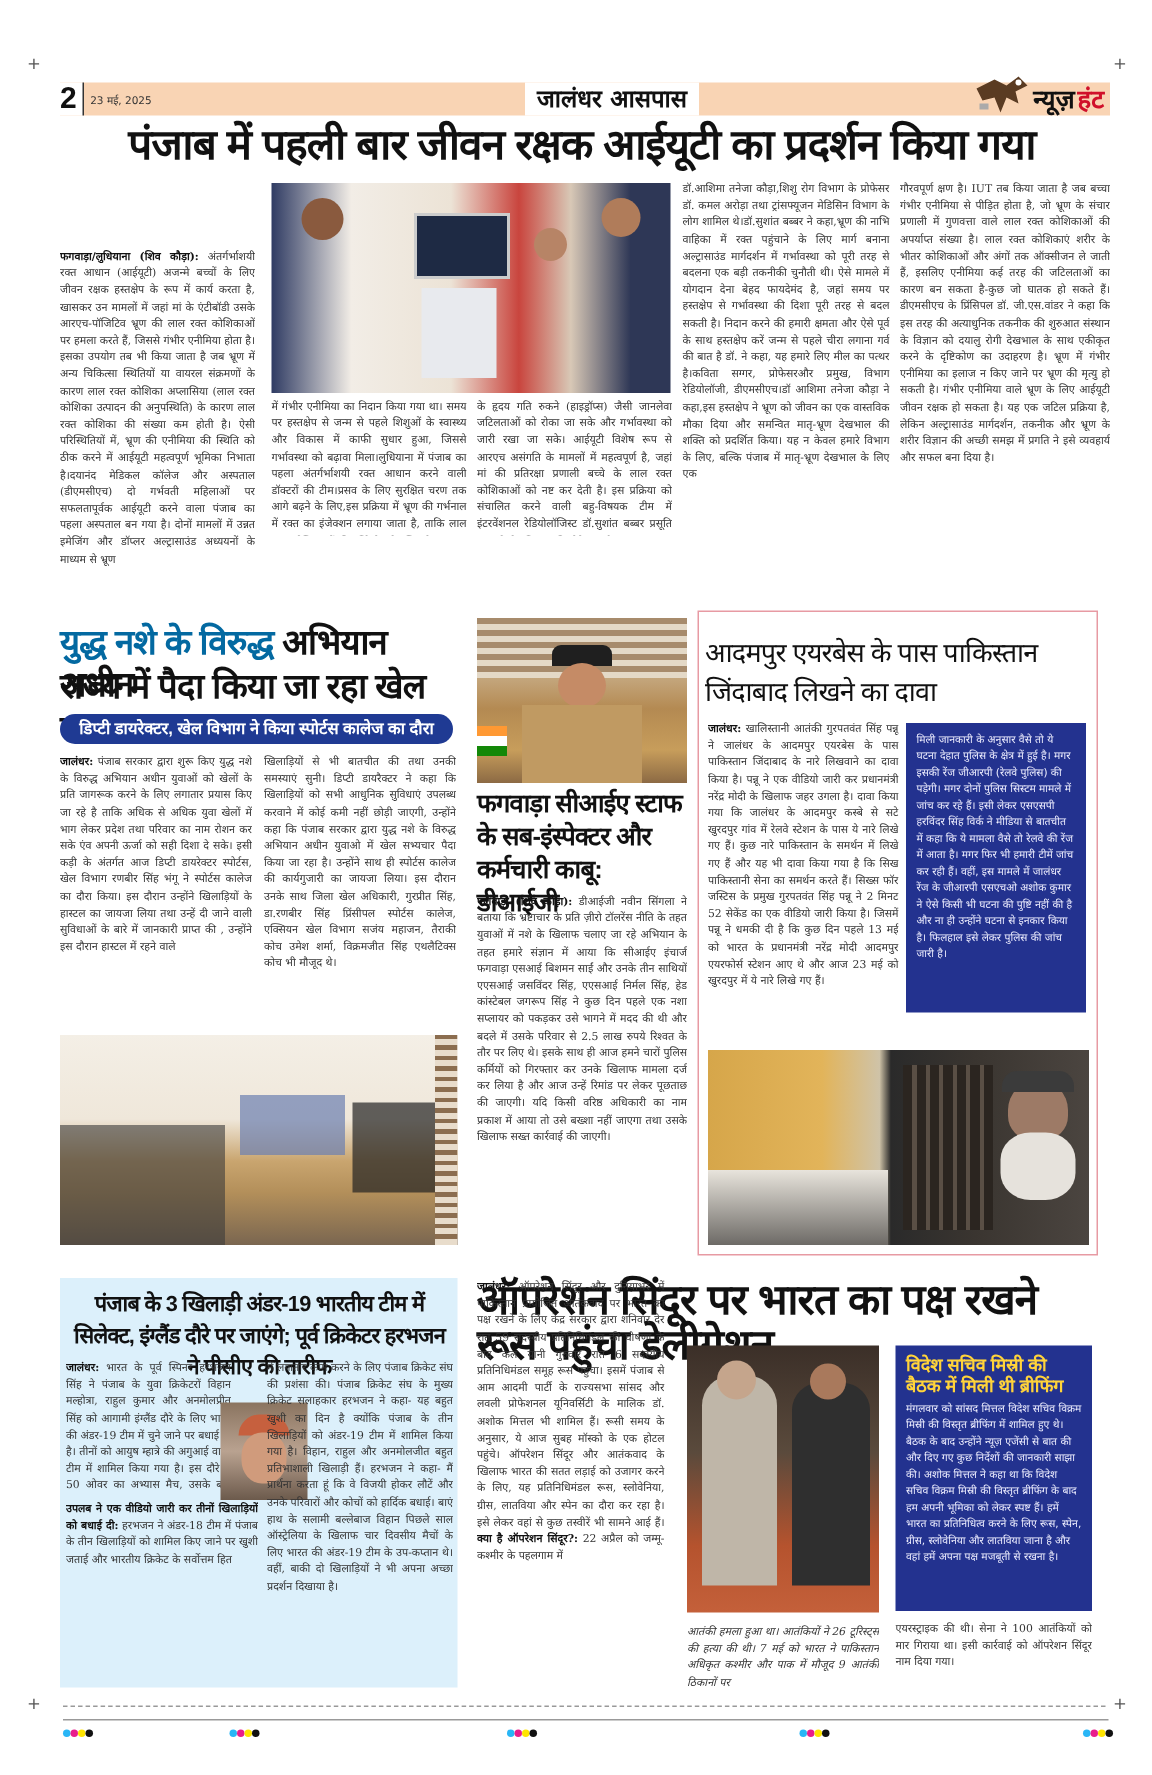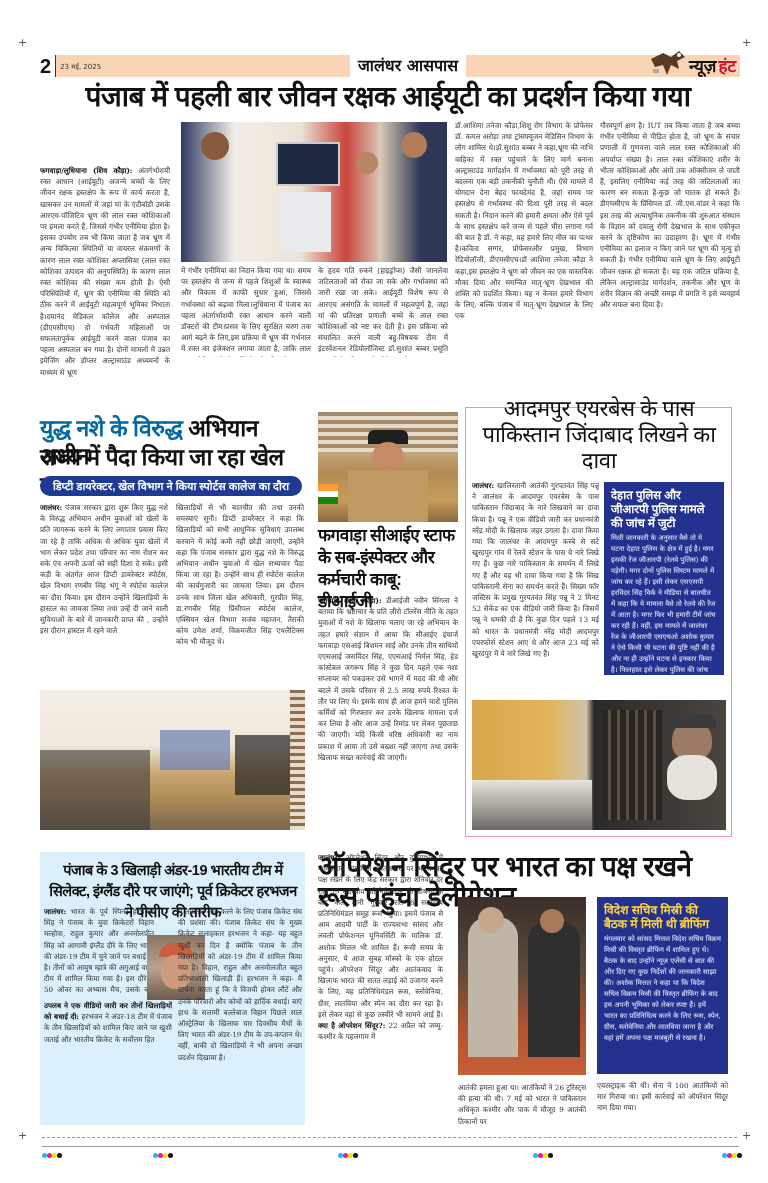--- a/index.html
+++ b/index.html
@@ -93,27 +93,26 @@
   <div style="position:absolute;left:30px;top:58px;width:80px;height:52px;background:#c09a62;"></div>
   <div style="position:absolute;left:0;top:72px;width:20px;height:20px;background:linear-gradient(180deg,#ff9933 33%,#fff 33% 66%,#138808 66%);"></div>
 </div>
 <div class="abs headline" style="left:318px;top:525px;width:140px;font-size:17px;line-height:22px;">फगवाड़ा सीआईए स्टाफ के सब-इंस्पेक्टर और कर्मचारी काबू: डीआईजी</div>
 <div class="col" style="left:318px;top:595px;width:140px;height:234px;">
   <b>फगवाड़ा (शिव कौड़ा):</b>
   <span>डीआईजी नवीन सिंगला ने बताया कि भ्रष्टाचार के प्रति ज़ीरो टॉलरेंस नीति के तहत युवाओं में नशे के खिलाफ चलाए जा रहे अभियान के तहत हमारे संज्ञान में आया कि सीआईए इंचार्ज फगवाड़ा एसआई बिशमन साईं और उनके तीन साथियों एएसआई जसविंदर सिंह, एएसआई निर्मल सिंह, हेड कांस्टेबल जगरूप सिंह ने कुछ दिन पहले एक नशा सप्लायर को पकड़कर उसे भागने में मदद की थी और बदले में उसके परिवार से 2.5 लाख रुपये रिश्वत के तौर पर लिए थे। इसके साथ ही आज हमने चारों पुलिस कर्मियों को गिरफ्तार कर उनके खिलाफ मामला दर्ज कर लिया है और आज उन्हें रिमांड पर लेकर पूछताछ की जाएगी। यदि किसी वरिष्ठ अधिकारी का नाम प्रकाश में आया तो उसे बख्शा नहीं जाएगा तथा उसके खिलाफ सख्त कार्रवाई की जाएगी।</span>
 </div>
 
 <div class="pink-frame" style="left:465px;top:407px;width:265px;height:428px;"></div>
-<div class="abs headline" style="left:470px;top:396px;width:258px;font-size:22px;line-height:26px;text-align:center;font-weight:normal;">आदमपुर एयरबेस के पास पाकिस्तान जिंदाबाद लिखने का दावा</div>
+<div class="abs headline" style="left:470px;top:422px;width:258px;font-size:18px;line-height:26px;text-align:left;font-weight:normal;">आदमपुर एयरबेस के पास पाकिस्तान जिंदाबाद लिखने का दावा</div>
 <div class="col" style="left:472px;top:480px;width:127px;height:195px;">
   <b>जालंधर:</b>
   <span>खालिस्तानी आतंकी गुरपतवंत सिंह पन्नू ने जालंधर के आदमपुर एयरबेस के पास पाकिस्तान जिंदाबाद के नारे लिखवाने का दावा किया है। पन्नू ने एक वीडियो जारी कर प्रधानमंत्री नरेंद्र मोदी के खिलाफ जहर उगला है। दावा किया गया कि जालंधर के आदमपुर कस्बे से सटे खुरदपुर गांव में रेलवे स्टेशन के पास ये नारे लिखे गए हैं। कुछ नारे पाकिस्तान के समर्थन में लिखे गए हैं और यह भी दावा किया गया है कि सिख पाकिस्तानी सेना का समर्थन करते हैं। सिख्स फॉर जस्टिस के प्रमुख गुरपतवंत सिंह पन्नू ने 2 मिनट 52 सेकेंड का एक वीडियो जारी किया है। जिसमें पन्नू ने धमकी दी है कि कुछ दिन पहले 13 मई को भारत के प्रधानमंत्री नरेंद्र मोदी आदमपुर एयरफोर्स स्टेशन आए थे और आज 23 मई को खुरदपुर में ये नारे लिखे गए हैं।</span>
 </div>
 <div class="box-blue" style="left:604px;top:482px;width:120px;height:193px;">
-  <div class="t" style="font-size:11.5px;line-height:14px;margin-bottom:3px;">देहात पुलिस और जीआरपी पुलिस मामले की जांच में जुटी</div>
   <div class="b">मिली जानकारी के अनुसार वैसे तो ये घटना देहात पुलिस के क्षेत्र में हुई है। मगर इसकी रेंज जीआरपी (रेलवे पुलिस) की पड़ेगी। मगर दोनों पुलिस सिस्टम मामले में जांच कर रहे हैं। इसी लेकर एसएसपी हरविंदर सिंह विर्क ने मीडिया से बातचीत में कहा कि ये मामला वैसे तो रेलवे की रेंज में आता है। मगर फिर भी हमारी टीमें जांच कर रही हैं। वहीं, इस मामले में जालंधर रेंज के जीआरपी एसएचओ अशोक कुमार ने ऐसे किसी भी घटना की पुष्टि नहीं की है और ना ही उन्होंने घटना से इनकार किया है। फिलहाल इसे लेकर पुलिस की जांच जारी है।</div>
 </div>
 <div class="photo" style="left:472px;top:700px;width:254px;height:130px;background:linear-gradient(90deg,#d6a64a 0%,#e2b45a 30%,#cfc3a8 45%,#2a2a2a 48%,#3a3530 70%,#4b4540 100%);">
   <div style="position:absolute;left:0;top:80px;width:120px;height:50px;background:linear-gradient(180deg,#e8e4dc,#6d6a66);"></div>
   <div style="position:absolute;left:130px;top:10px;width:60px;height:110px;background:repeating-linear-gradient(90deg,#2b2520 0 6px,#5a4f45 6px 9px);"></div>
   <div style="position:absolute;left:200px;top:20px;width:40px;height:40px;border-radius:50% 50% 40% 40%;background:#9d7a66;"></div>
   <div style="position:absolute;left:195px;top:55px;width:50px;height:45px;border-radius:40%;background:#e6e2dc;"></div>
   <div style="position:absolute;left:196px;top:14px;width:48px;height:14px;border-radius:10px 10px 0 0;background:#3b3b3b;"></div>
 </div>
 
@@ -139,21 +138,21 @@
   <span>ऑपरेशन सिंदूर और दुनियाभर में पाकिस्तान प्रायोजित आतंकवाद पर भारत का पक्ष रखने के लिए केंद्र सरकार द्वारा शनिवार देर रात 59 सदस्यीय प्रतिनिधिमंडल की घोषणा के बाद कल यानी गुरुवार रात 6 सदस्यीय प्रतिनिधिमंडल समूह रूस पहुंचा। इसमें पंजाब से आम आदमी पार्टी के राज्यसभा सांसद और लवली प्रोफेशनल यूनिवर्सिटी के मालिक डॉ. अशोक मित्तल भी शामिल हैं। रूसी समय के अनुसार, ये आज सुबह मॉस्को के एक होटल पहुंचे। ऑपरेशन सिंदूर और आतंकवाद के खिलाफ भारत की सतत लड़ाई को उजागर करने के लिए, यह प्रतिनिधिमंडल रूस, स्लोवेनिया, ग्रीस, लातविया और स्पेन का दौरा कर रहा है। इसे लेकर वहां से कुछ तस्वीरें भी सामने आई हैं।</span>
   <b>क्या है ऑपरेशन सिंदूर?:</b>
   <span>22 अप्रैल को जम्मू-कश्मीर के पहलगाम में</span>
 </div>
 <div class="photo" style="left:458px;top:897px;width:128px;height:178px;background:linear-gradient(180deg,#3b2f28 0%,#5a4a3c 40%,#b5532e 75%,#c4603a 100%);">
   <div style="position:absolute;left:10px;top:20px;width:50px;height:140px;background:#bfb6a8;border-radius:20px 20px 0 0;"></div>
   <div style="position:absolute;left:20px;top:10px;width:26px;height:26px;border-radius:50%;background:#c5a58c;"></div>
   <div style="position:absolute;left:70px;top:25px;width:52px;height:135px;background:#2f2f2f;border-radius:18px 18px 0 0;"></div>
   <div style="position:absolute;left:82px;top:12px;width:24px;height:24px;border-radius:50%;background:#a9795c;"></div>
 </div>
-<div class="col" style="left:458px;top:1082px;width:128px;height:45px;">आतंकी हमला हुआ था। आतंकियों ने 26 टूरिस्ट्स की हत्या की थी। 7 मई को भारत ने पाकिस्तान अधिकृत कश्मीर और पाक में मौजूद 9 आतंकी ठिकानों पर</div>
+<div class="col" style="left:458px;top:1082px;width:128px;height:45px;font-style:italic;">आतंकी हमला हुआ था। आतंकियों ने 26 टूरिस्ट्स की हत्या की थी। 7 मई को भारत ने पाकिस्तान अधिकृत कश्मीर और पाक में मौजूद 9 आतंकी ठिकानों पर</div>
 <div class="box-blue" style="left:597px;top:897px;width:131px;height:177px;">
   <div class="t" style="font-size:12px;line-height:14px;color:#ffd33a;margin-bottom:3px;">विदेश सचिव मिस्री की बैठक में मिली थी ब्रीफिंग</div>
   <div class="b">मंगलवार को सांसद मित्तल विदेश सचिव विक्रम मिस्री की विस्तृत ब्रीफिंग में शामिल हुए थे। बैठक के बाद उन्होंने न्यूज़ एजेंसी से बात की और दिए गए कुछ निर्देशों की जानकारी साझा की। अशोक मित्तल ने कहा था कि विदेश सचिव विक्रम मिस्री की विस्तृत ब्रीफिंग के बाद हम अपनी भूमिका को लेकर स्पष्ट हैं। हमें भारत का प्रतिनिधित्व करने के लिए रूस, स्पेन, ग्रीस, स्लोवेनिया और लातविया जाना है और वहां हमें अपना पक्ष मजबूती से रखना है।</div>
 </div>
 <div class="col" style="left:597px;top:1080px;width:131px;height:45px;">एयरस्ट्राइक की थी। सेना ने 100 आतंकियों को मार गिराया था। इसी कार्रवाई को ऑपरेशन सिंदूर नाम दिया गया।</div>
 
 <div class="crop" style="left:18px;top:1131px;">+</div>
 <div class="crop" style="left:742px;top:1131px;">+</div>
 <div class="abs" style="left:42px;top:1137px;width:695px;border-top:1px dashed #999;"></div>
 <div class="reg" style="left:42px;top:1146px;width:697px;"></div>

